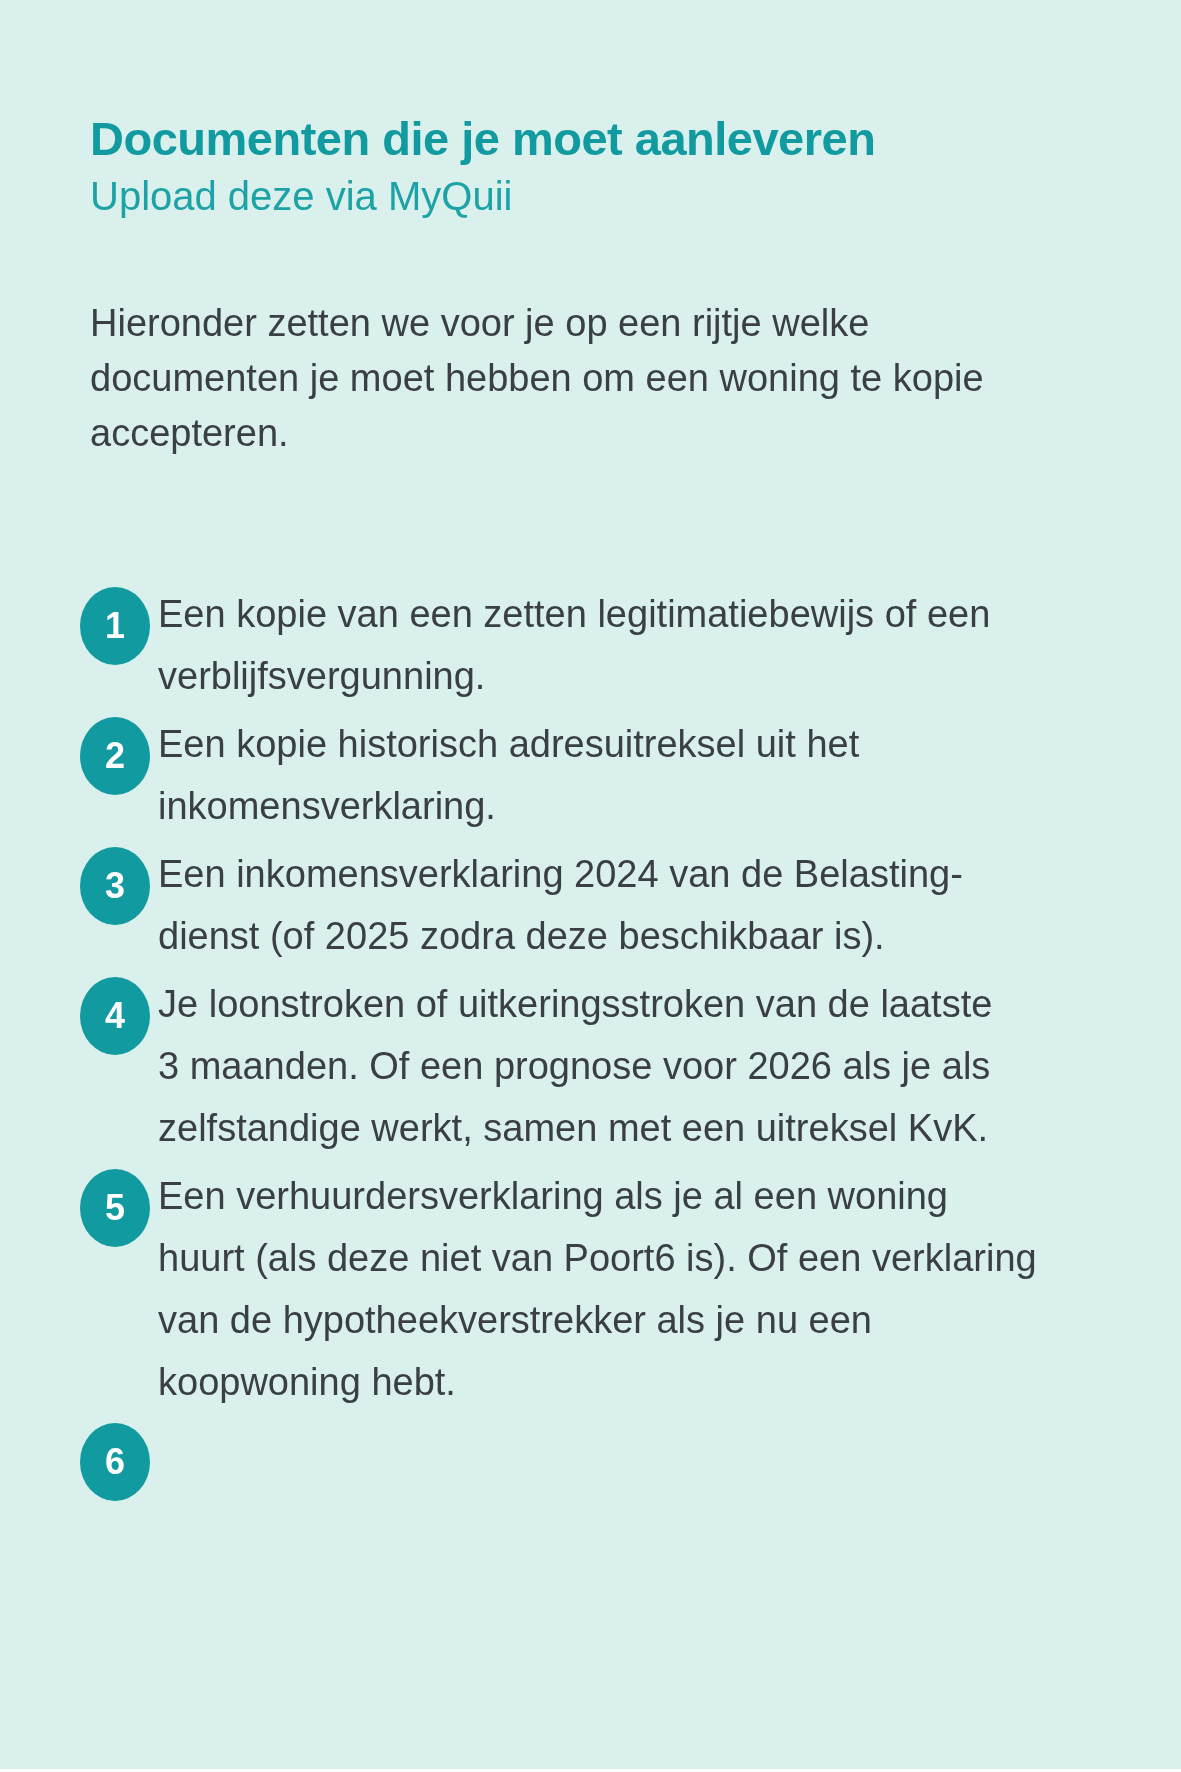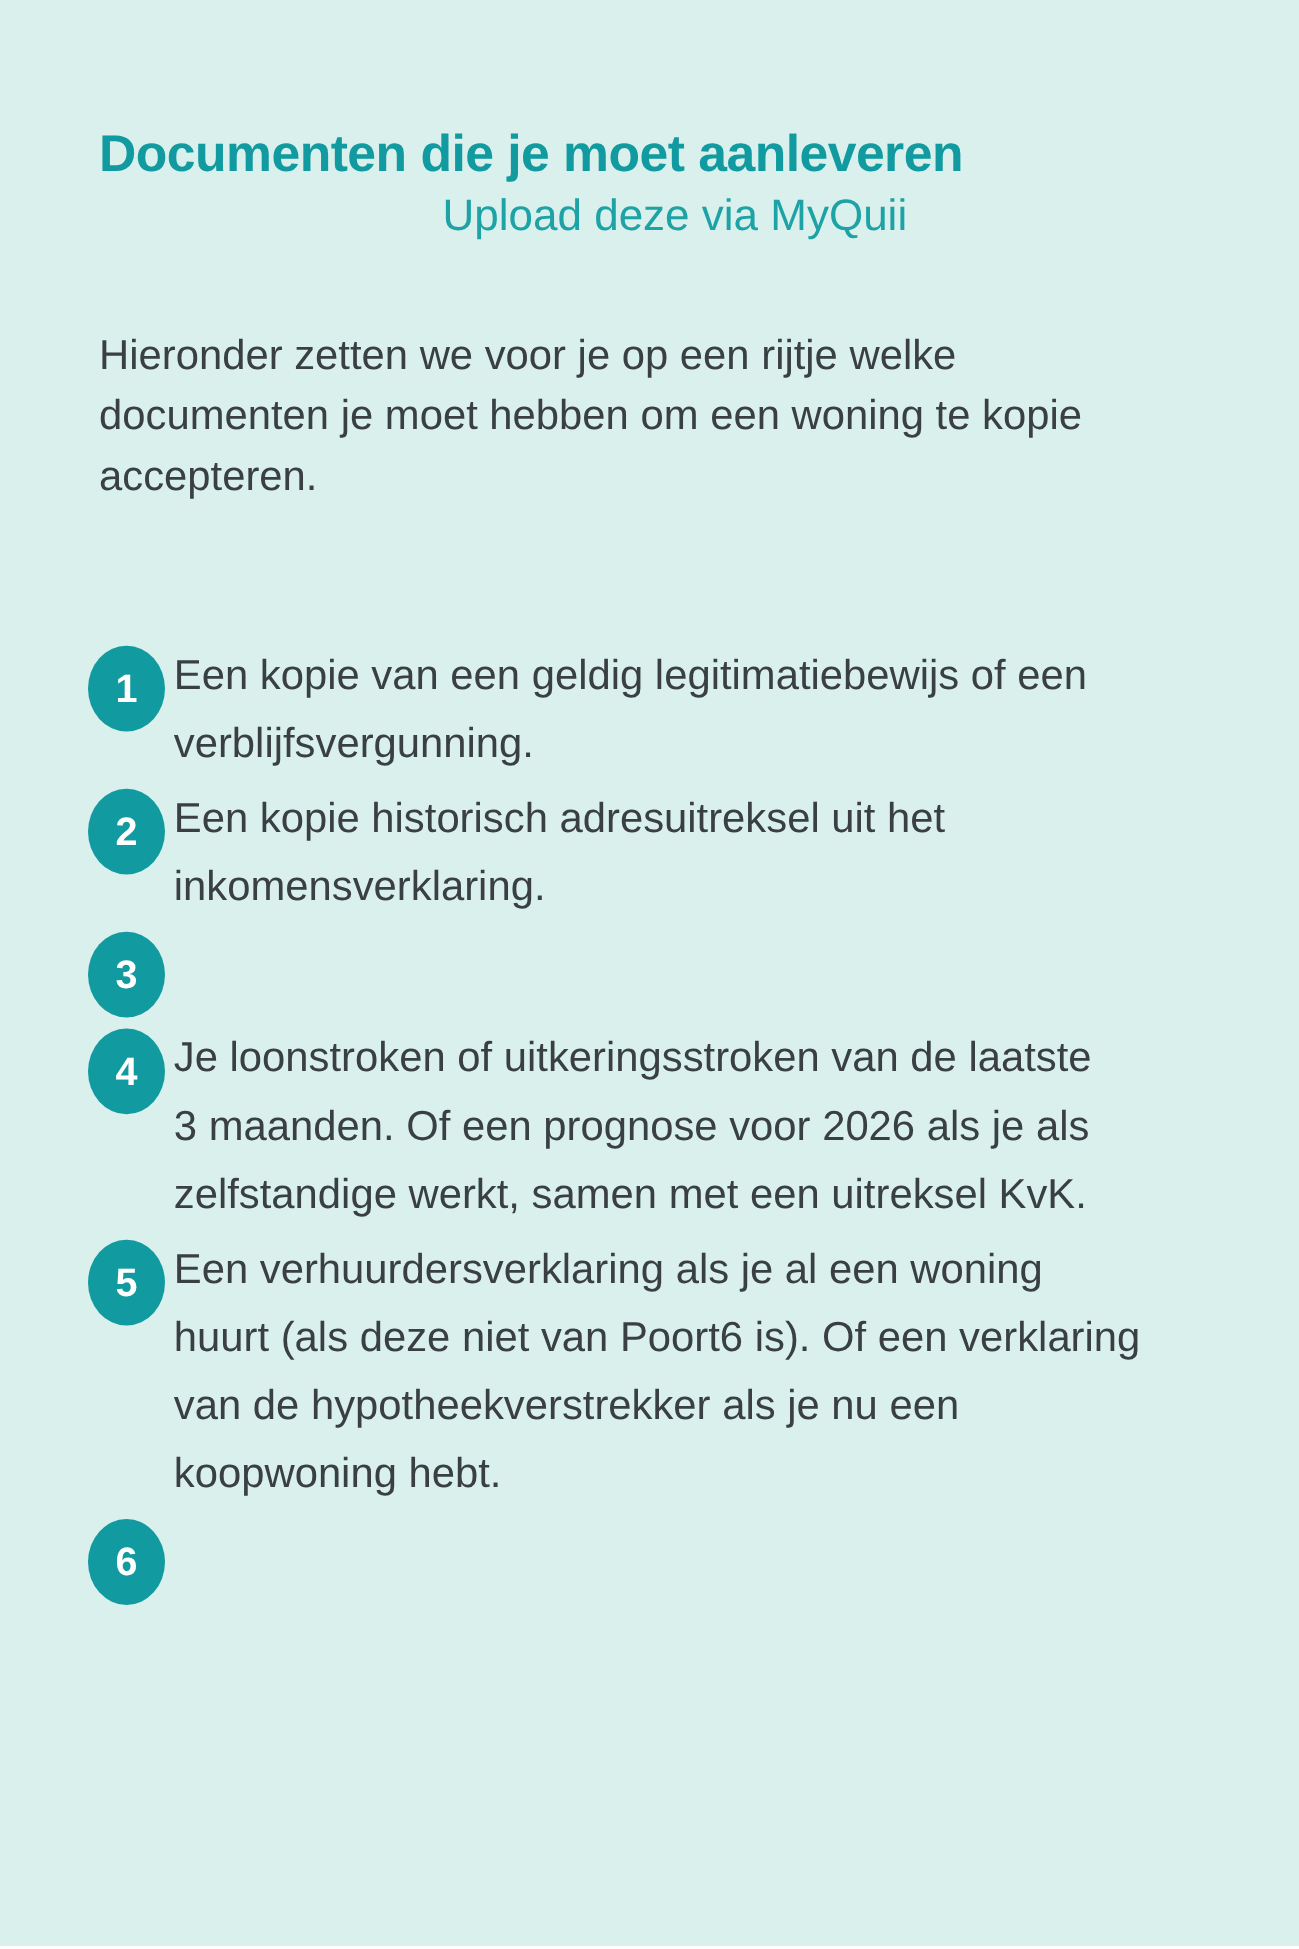--- a/index.html
+++ b/index.html
@@ -26,21 +26,20 @@
     font-weight: 700;
     letter-spacing: -0.5px;
     line-height: 1.15;
   }
   .subtitle {
     margin: 6px 0 0 0;
     color: #1da2a6;
     font-size: 40px;
     font-weight: 400;
     line-height: 1.2;
-    text-align: center;
   }
   .intro {
     margin-top: 76px;
     font-size: 38px;
     line-height: 55px;
     color: #393f43;
     white-space: pre-line;
   }
   .checklist {
     list-style: none;
@@ -91,32 +90,34 @@
 
   <h2 class="subtitle">Upload deze via MyQuii</h2>
 
   <p class="intro">Hieronder zetten we voor je op een rijtje welke
 documenten je moet hebben om een woning te kopie
 accepteren.</p>
 
   <ol class="checklist">
   <li class="checklist-item">
     <span class="num-badge">1</span>
-    <span class="item-text">Een kopie van een geldig legitimatiebewijs of een
+    <span class="item-text">Een kopie van een zetten legitimatiebewijs of een
 verblijfsvergunning.</span>
   </li>
 
   <li class="checklist-item">
     <span class="num-badge">2</span>
     <span class="item-text">Een kopie historisch adresuitreksel uit het
 inkomensverklaring.</span>
   </li>
 
   <li class="checklist-item">
     <span class="num-badge">3</span>
+    <span class="item-text">Een inkomensverklaring 2024 van de Belasting-
+dienst (of 2025 zodra deze beschikbaar is).</span>
   </li>
 
   <li class="checklist-item">
     <span class="num-badge">4</span>
     <span class="item-text">Je loonstroken of uitkeringsstroken van de laatste
 3 maanden. Of een prognose voor 2026 als je als
 zelfstandige werkt, samen met een uitreksel KvK.</span>
   </li>
 
   <li class="checklist-item">

